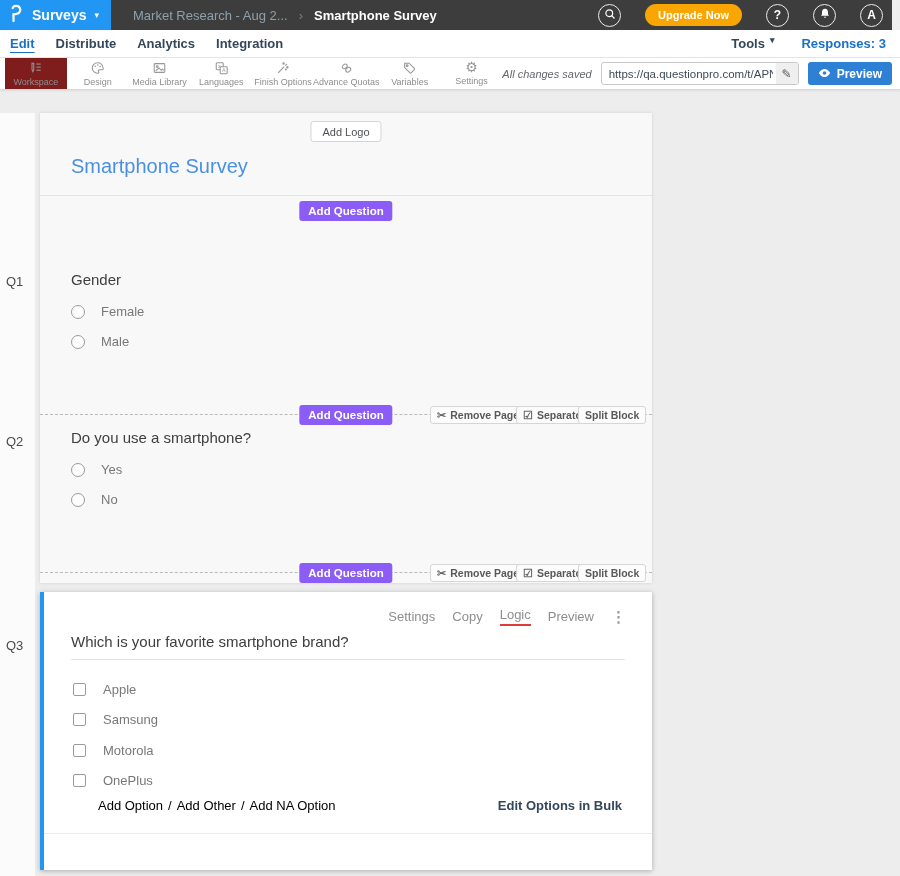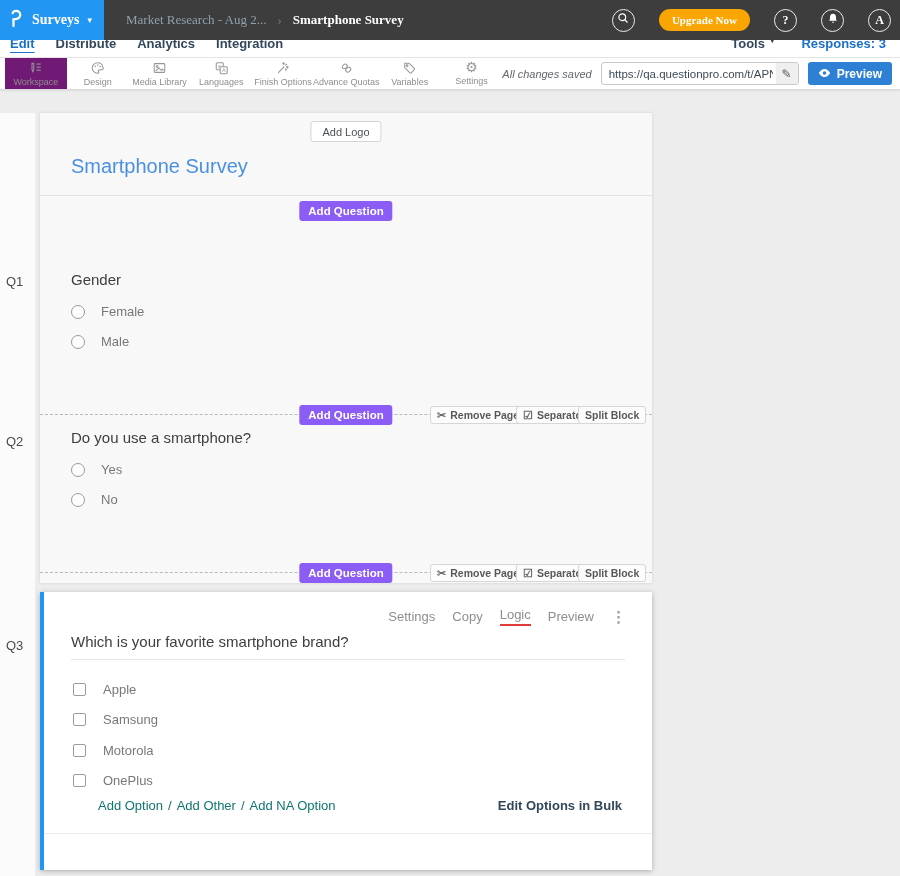--- a/index.html
+++ b/index.html
@@ -1,22 +1,22 @@
 <!DOCTYPE html>
 <html><head>
 <meta charset="utf-8">
 <style>
   * { margin:0; padding:0; box-sizing:border-box; }
   html,body { width:900px; height:876px; overflow:hidden;
     font-family:"Liberation Sans", sans-serif; background:#ededed; }
   body { position:relative; }
 
   
-  .topbar { position:absolute; top:0; left:0; right:0; height:40px;
-    background:#3d3d3d; display:flex; align-items:center; color:#fff; z-index:5;font-family:Liberation Serif, serif; }
+  .topbar { position:absolute; top:0; left:0; right:8px; height:30px;
+    background:#3d3d3d; display:flex; align-items:center; color:#fff; z-index:5; }
   .logo-block { height:100%; background:#2196f3; display:flex; align-items:center;
     gap:8px; padding:0 12px 0 9px; cursor:pointer; }
   .logo-block .product { font-size:14px; font-weight:600; }
   .caret { font-size:9px; line-height:1; }
   .breadcrumbs { display:flex; align-items:center; gap:11px; margin-left:22px; font-size:13px; }
   .bc-parent { color:#8fa0ac; }
   .bc-sep { color:#75838d; font-size:13px; }
   .bc-current { color:#fff; font-weight:600; }
   .topbar-right { margin-left:auto; display:flex; align-items:center; gap:24px; padding-right:9px; }
   .circle-btn { width:23px; height:23px; border-radius:50%; border:1.5px solid #ececec;
@@ -34,21 +34,21 @@
   .tools { font-weight:700; color:#33475b; cursor:pointer; display:flex; gap:5px; align-items:flex-start; }
   .tools .caret { color:#33475b; }
   .responses { color:#1a6fc9; font-weight:600; cursor:pointer; }
 
   
   .toolbar { position:absolute; top:58px; left:0; right:0; height:32px; background:#fff;
     display:flex; align-items:stretch; padding-left:5px;
     border-bottom:1px solid #d9d9d9; box-shadow:0 1px 2px rgba(0,0,0,.07); z-index:3; }
   .tool { width:65px; display:flex; flex-direction:column; align-items:center;
     justify-content:center; gap:2px; cursor:pointer; }
-  .tool.active { background:#701a75; }
+  .tool.active { background:#7f1d1d; }
   .tool svg { display:block; }
   .tool .lbl { font-size:9px; color:#8e8e8e; white-space:nowrap; }
   .tool .glyph { font-size:14px; line-height:13px; color:#979797; }
   .toolbar-right { margin-left:auto; display:flex; align-items:center; gap:9px; padding-right:8px; }
   .saved { font-style:italic; font-size:11px; color:#62676b; white-space:nowrap; }
   .urlbox { width:198px; height:23px; border:1px solid #c9c9c9; border-radius:3px;
     background:#fff; display:flex; align-items:center; overflow:hidden; }
   .urlbox input { border:0; outline:0; flex:1; min-width:0; font-size:11.5px; color:#3e4b57;
     padding:0 3px 0 7px; background:transparent; font-family:"Liberation Sans",sans-serif; }
   .url-edit { width:22px; align-self:stretch; display:flex; align-items:center;
@@ -89,21 +89,21 @@
     border-left:4px solid #2196f3; box-shadow:0 1px 5px rgba(0,0,0,.28); }
   .q3-actions { position:absolute; top:15px; right:26px; display:flex; align-items:center;
     gap:17px; font-size:13px; color:#8e8e8e; }
   .q3-actions .action { cursor:pointer; }
   .q3-actions .action.logic { border-bottom:2.5px solid #e23b3b; padding-bottom:2px; }
   .kebab { color:#9a9a9a; font-size:15px; font-weight:700; cursor:pointer; }
   .q3-text { position:absolute; left:27px; top:41px; font-size:15px; color:#3e3e3e;
     font-weight:500; cursor:text; }
   .q3-underline { position:absolute; left:27px; right:27px; top:67px; border-bottom:1px solid #e4e4e4; }
   .chk-row { position:absolute; left:29px; display:flex; align-items:center; gap:17px; }
-  .q3-links { position:absolute; left:54px; top:206px; font-size:13px; color:#0f766e;
+  .q3-links { position:absolute; left:54px; top:206px; font-size:13px; color:#000000;
     display:flex; gap:5px; align-items:center; }
   .q3-links .lnk { cursor:pointer; }
   .bulk { position:absolute; right:30px; top:206px; font-size:13px; color:#33475b;
     font-weight:600; cursor:pointer; }
   .q3-div { position:absolute; left:0; right:0; top:241px; border-top:1px solid #ececec; }
   .validation-row { position:absolute; left:27px; right:32px; top:248px; height:26px;
     display:flex; align-items:center; }
   .validation-row .vlabel { font-size:13px; color:#3e3e3e; }
   .toggle { width:27px; height:13px; background:#dcdcdc; border-radius:7px; position:relative;
     margin-left:10px; cursor:pointer; }

